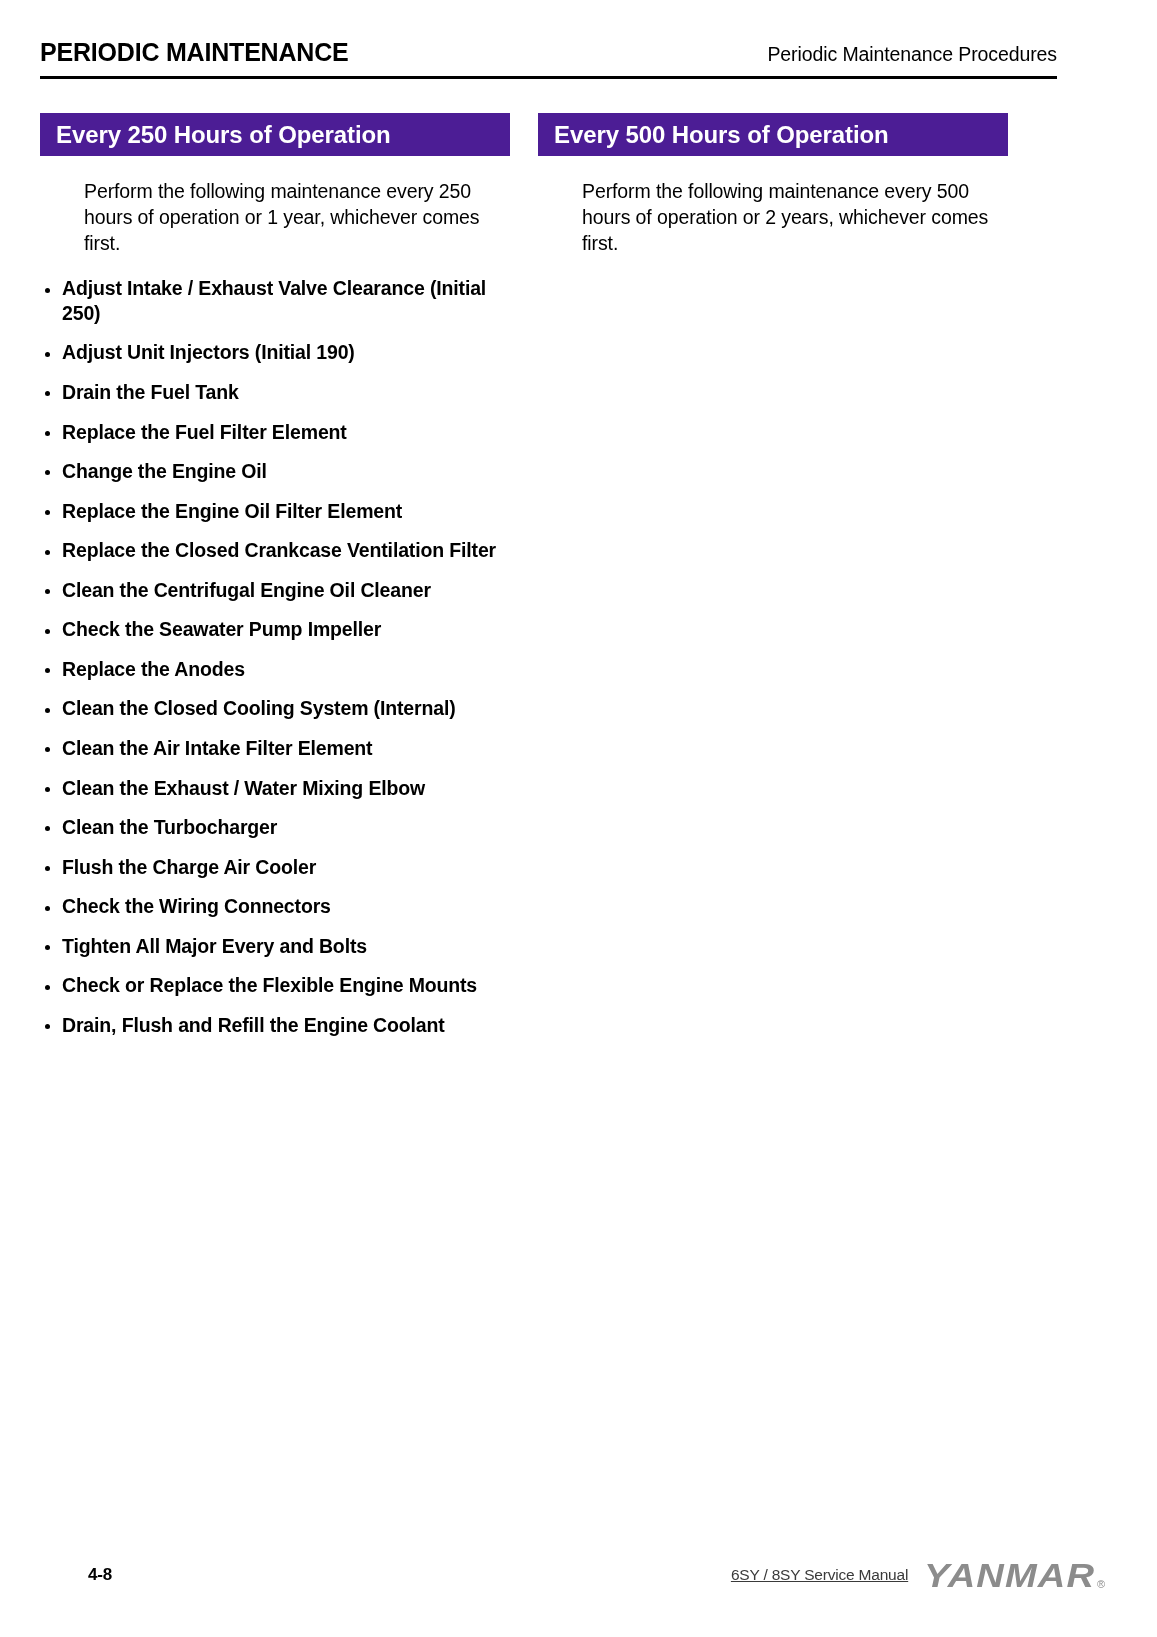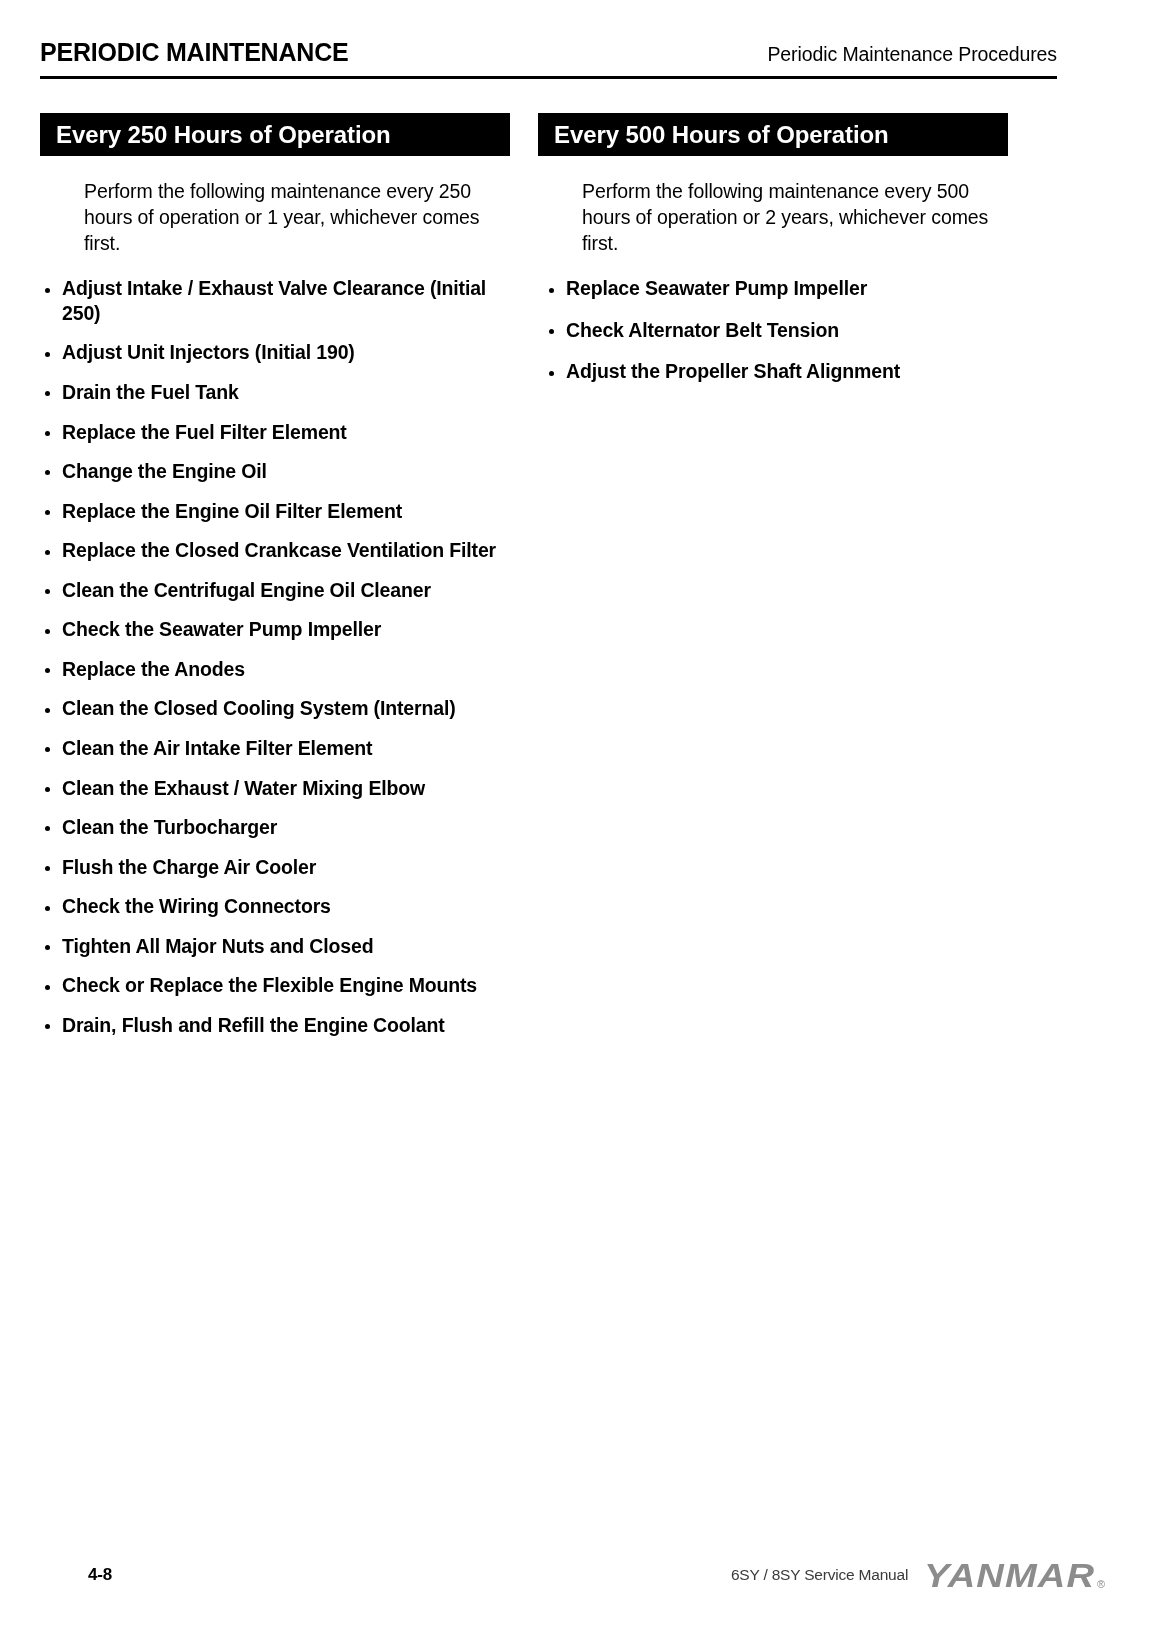--- a/index.html
+++ b/index.html
@@ -61,21 +61,21 @@
     width: 1017px;
     display: flex;
     gap: 28px;
   }
   .column {
     width: 470px;
     flex: 0 0 470px;
   }
 
   .section-bar {
-    background: #000000;
+    background: #4c1d95;
     color: #ffffff;
     height: 43px;
     display: flex;
     align-items: center;
     padding-left: 16px;
     box-sizing: border-box;
   }
   .section-bar .bar-title {
     font-size: 24px;
     font-weight: bold;
@@ -142,20 +142,21 @@
   .footer-right {
     display: flex;
     align-items: center;
     gap: 16px;
   }
   .footer-manual {
     font-size: 15.5px;
     color: #3a3a3a;
     letter-spacing: -0.2px;
     white-space: nowrap;
+    text-decoration: underline;
   }
   .yanmar-logo {
     display: flex;
     align-items: flex-end;
     line-height: 1;
     justify-content: flex-end;
   }
   .yanmar-logo .mark {
     font-size: 34px;
     font-weight: bold;
@@ -202,36 +203,31 @@
         <li><span class="dot"></span><span>Replace the Closed Crankcase Ventilation Filter</span></li>
         <li><span class="dot"></span><span>Clean the Centrifugal Engine Oil Cleaner</span></li>
         <li><span class="dot"></span><span>Check the Seawater Pump Impeller</span></li>
         <li><span class="dot"></span><span>Replace the Anodes</span></li>
         <li><span class="dot"></span><span>Clean the Closed Cooling System (Internal)</span></li>
         <li><span class="dot"></span><span>Clean the Air Intake Filter Element</span></li>
         <li><span class="dot"></span><span>Clean the Exhaust / Water Mixing Elbow</span></li>
         <li><span class="dot"></span><span>Clean the Turbocharger</span></li>
         <li><span class="dot"></span><span>Flush the Charge Air Cooler</span></li>
         <li><span class="dot"></span><span>Check the Wiring Connectors</span></li>
-        <li><span class="dot"></span><span>Tighten All Major Nuts and Closed</span></li>
+        <li><span class="dot"></span><span>Tighten All Major Every and Bolts</span></li>
         <li><span class="dot"></span><span>Check or Replace the Flexible Engine Mounts</span></li>
         <li><span class="dot"></span><span>Drain, Flush and Refill the Engine Coolant</span></li>
       </ul>
     </div>
 
     <div class="column col-right">
       <div class="section-bar">
         <span class="bar-title">Every 500 Hours of Operation</span>
       </div>
       <p class="intro">Perform the following maintenance every 500 hours of operation or 2 years, whichever comes first.</p>
-      <ul class="bullet-list">
-        <li><span class="dot"></span><span>Replace Seawater Pump Impeller</span></li>
-        <li><span class="dot"></span><span>Check Alternator Belt Tension</span></li>
-        <li><span class="dot"></span><span>Adjust the Propeller Shaft Alignment</span></li>
-      </ul>
     </div>
 
   </div>
 
   <div class="page-footer">
     <div class="footer-page-number">4-8</div>
     <div class="footer-right">
       <div class="footer-manual">6SY / 8SY Service Manual</div>
       <div class="yanmar-logo">
         <span class="mark">YANMAR</span>

